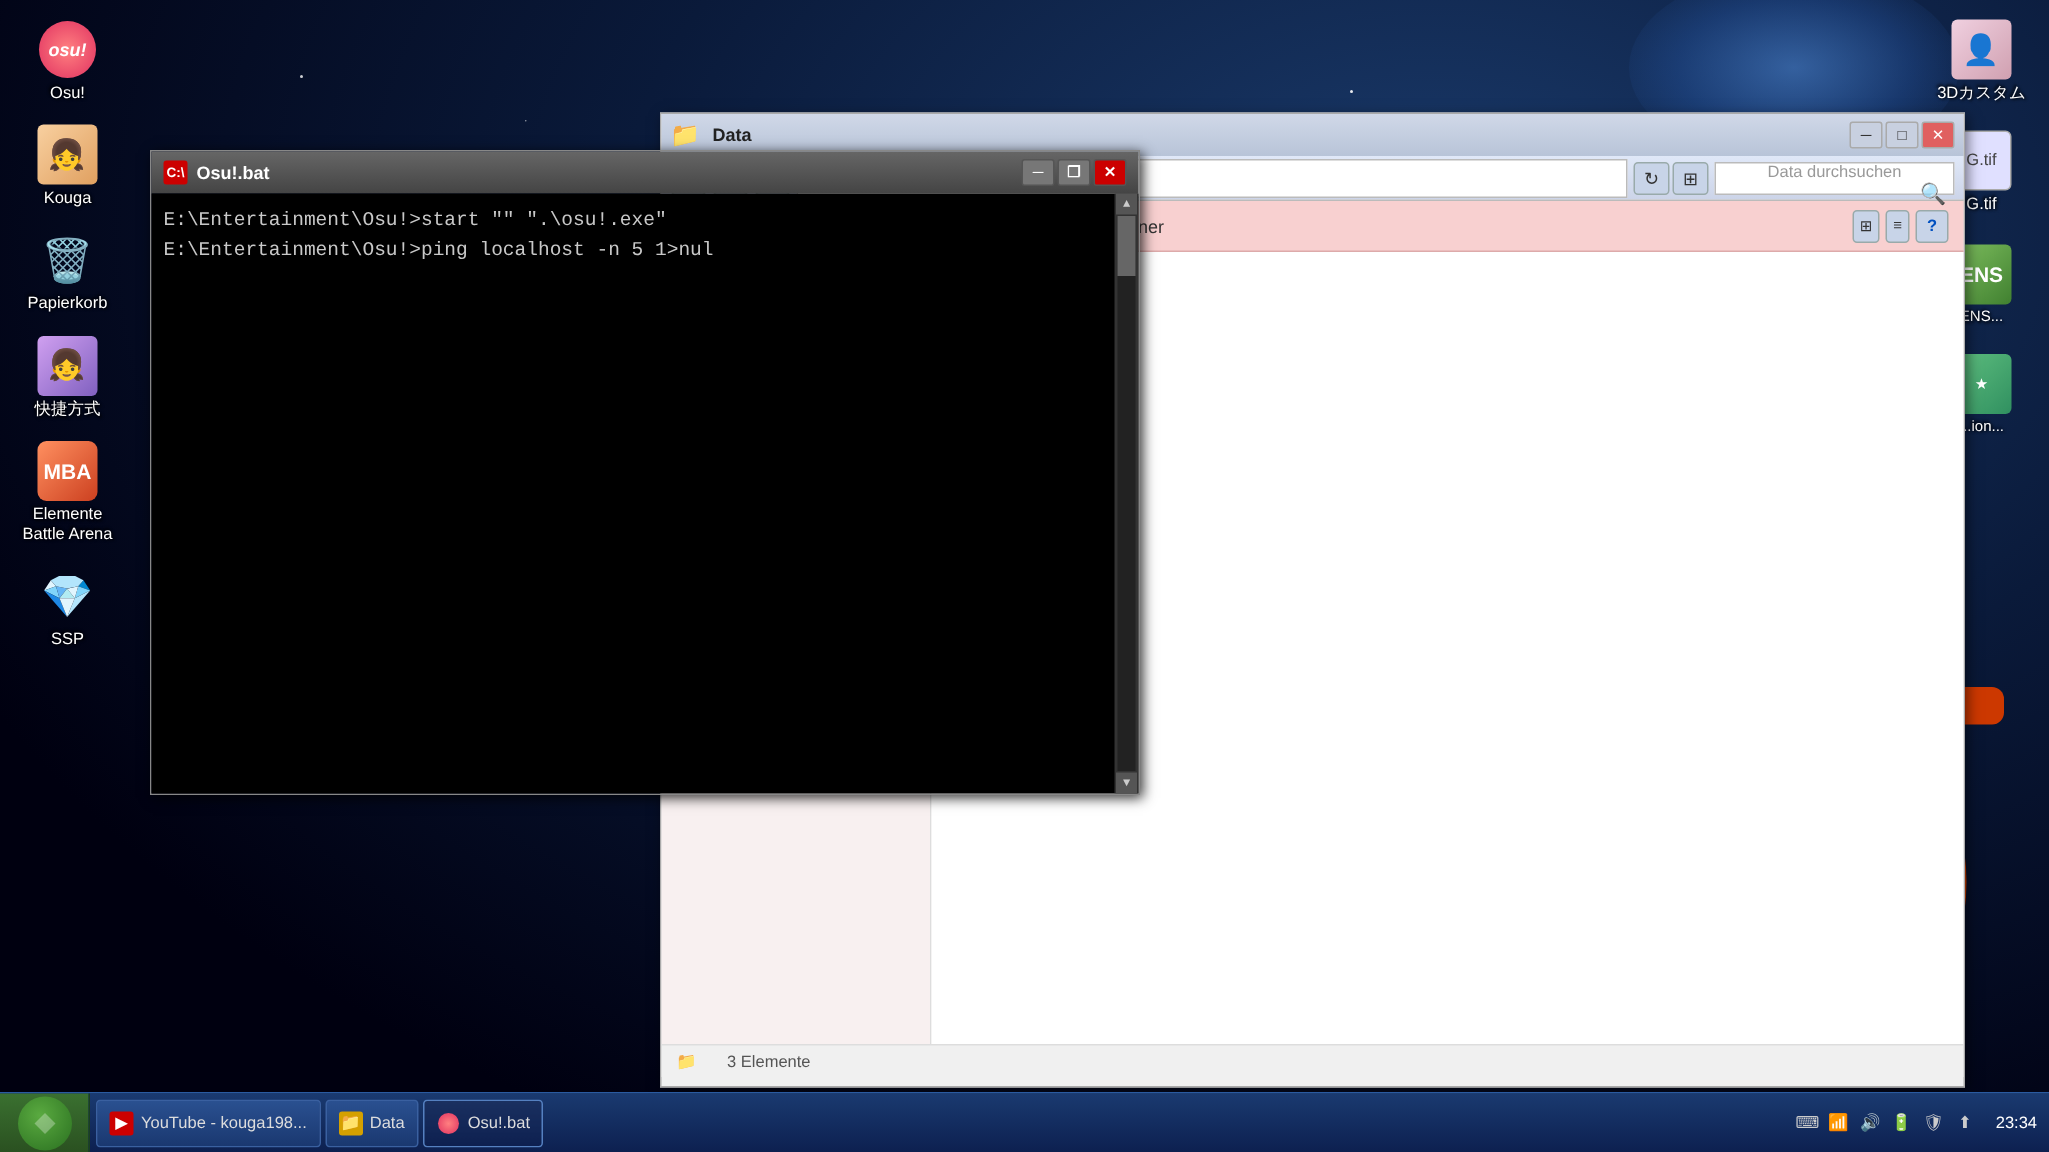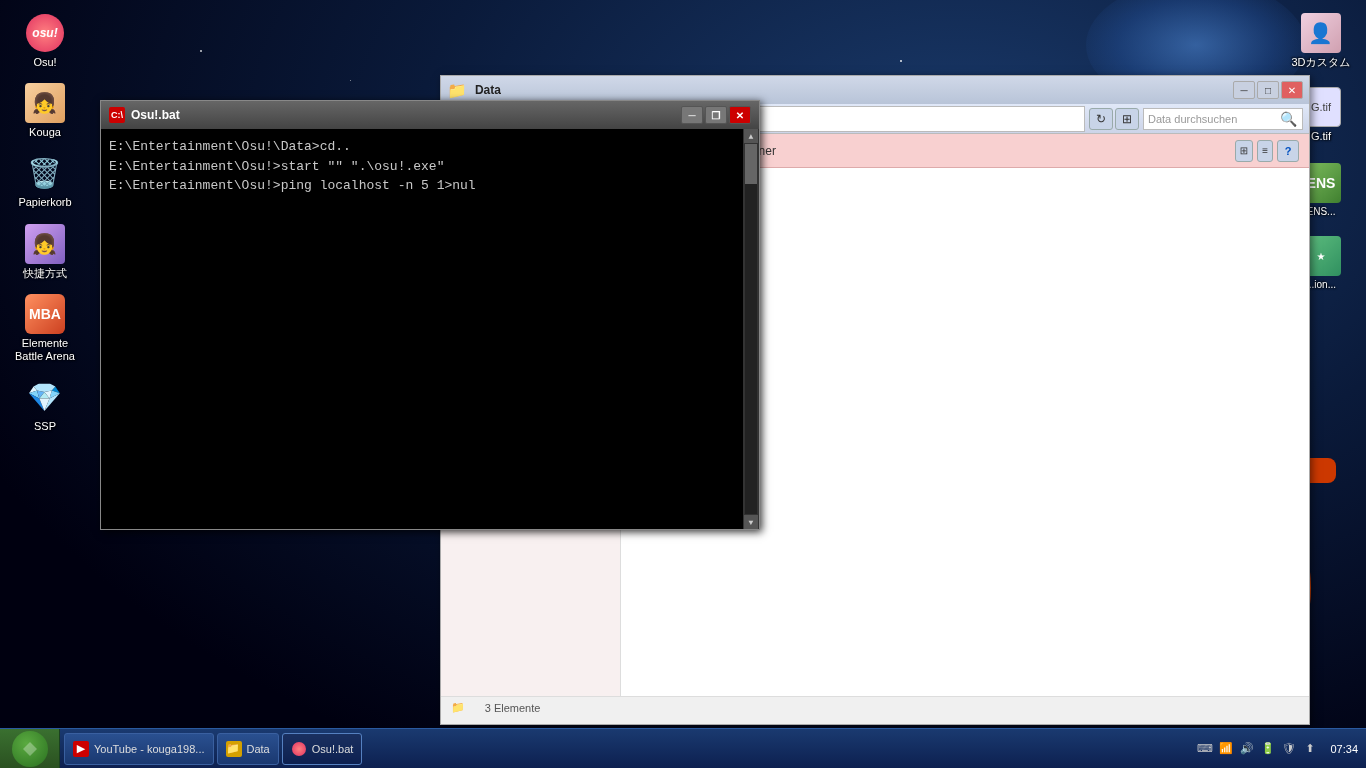--- a/index.html
+++ b/index.html
@@ -256,20 +256,21 @@
     .search-bar {
       width: 160px;
       height: 22px;
       border: 1px solid #bbb;
       background: #fff;
       display: flex;
       align-items: center;
       padding: 0 4px;
       font-size: 11px;
       color: #888;
+      flex-direction: column;
     }
 
     
     .explorer-actionbar {
       height: 34px;
       background: #f8d0d0;
       border-bottom: 1px solid #daa;
       display: flex;
       align-items: center;
       padding: 0 10px;
@@ -814,21 +815,20 @@
         <span style="color:#fff;font-size:9px;">C:\</span>
       </div>
       <span>Osu!.bat</span>
       <div class="window-controls">
         <div class="win-btn">─</div>
         <div class="win-btn">❐</div>
         <div class="win-btn close-btn">✕</div>
       </div>
     </div>
     <div class="cmd-body">
-      <div class="cmd-line">E:\Entertainment\Osu!\Data&gt;cd..</div>
       <div class="cmd-line"></div>
       <div class="cmd-line">E:\Entertainment\Osu!&gt;start "" ".\osu!.exe"</div>
       <div class="cmd-line"></div>
       <div class="cmd-line">E:\Entertainment\Osu!&gt;ping localhost -n 5  1&gt;nul</div>
       <div class="cmd-scrollbar">
         <div class="scroll-arrow">▲</div>
         <div class="scroll-track">
           <div class="scroll-thumb"></div>
         </div>
         <div class="scroll-arrow">▼</div>
@@ -873,16 +873,16 @@
       </div>
     </div>
 
     <div class="system-tray">
       <div class="tray-icon">⌨</div>
       <div class="tray-icon">📶</div>
       <div class="tray-icon">🔊</div>
       <div class="tray-icon">🔋</div>
       <div class="tray-icon">🛡</div>
       <div class="tray-icon">⬆</div>
-      <div class="clock">07:34</div>
+      <div class="clock">23:34</div>
     </div>
   </div>
 </div>
 
 </body></html>

